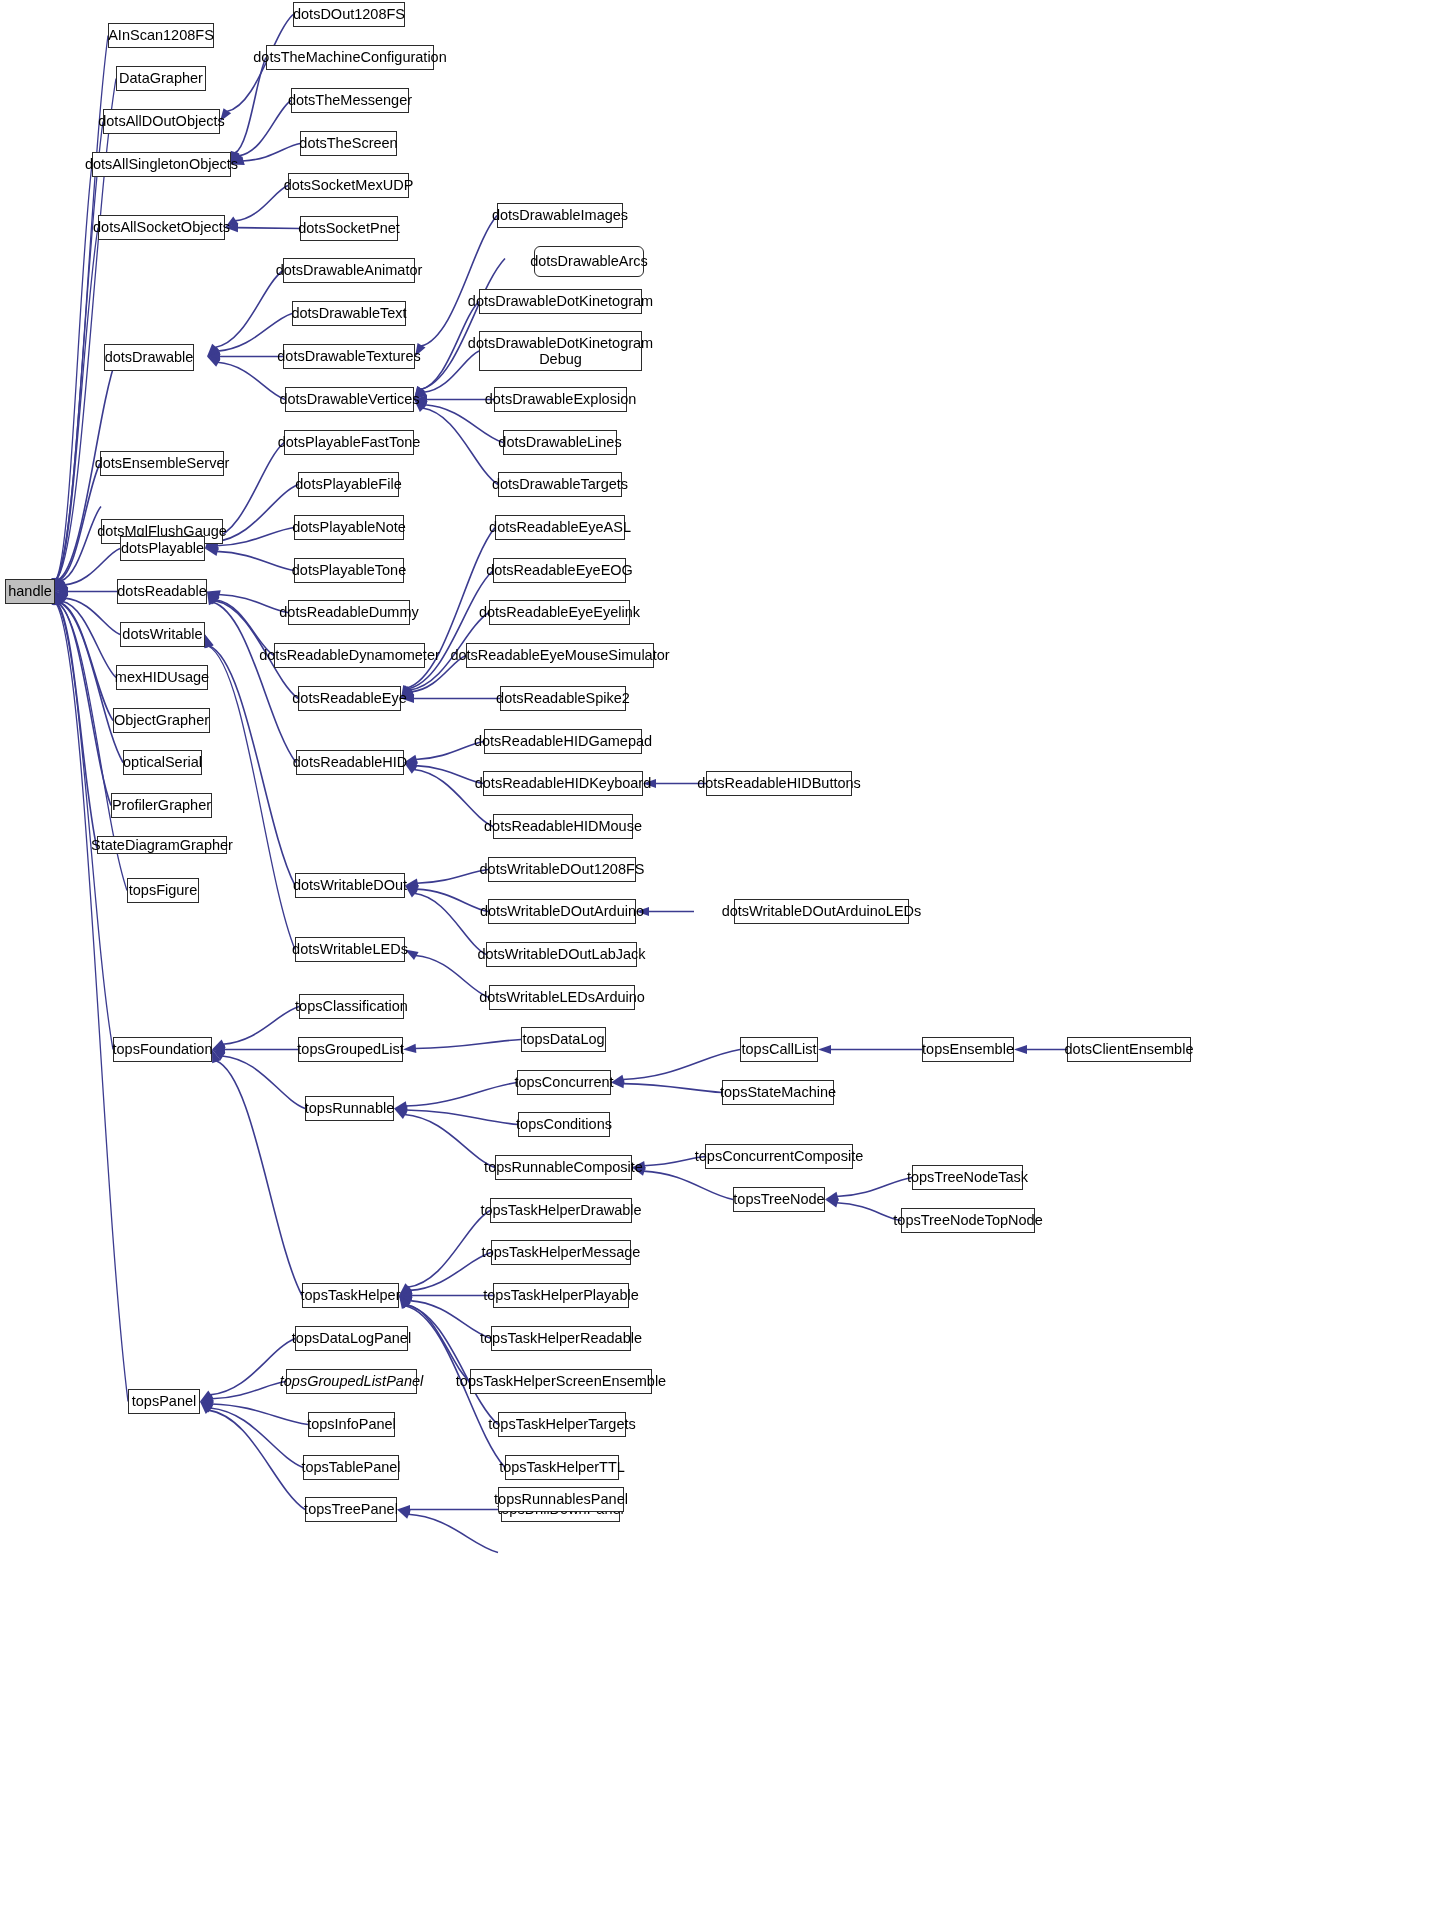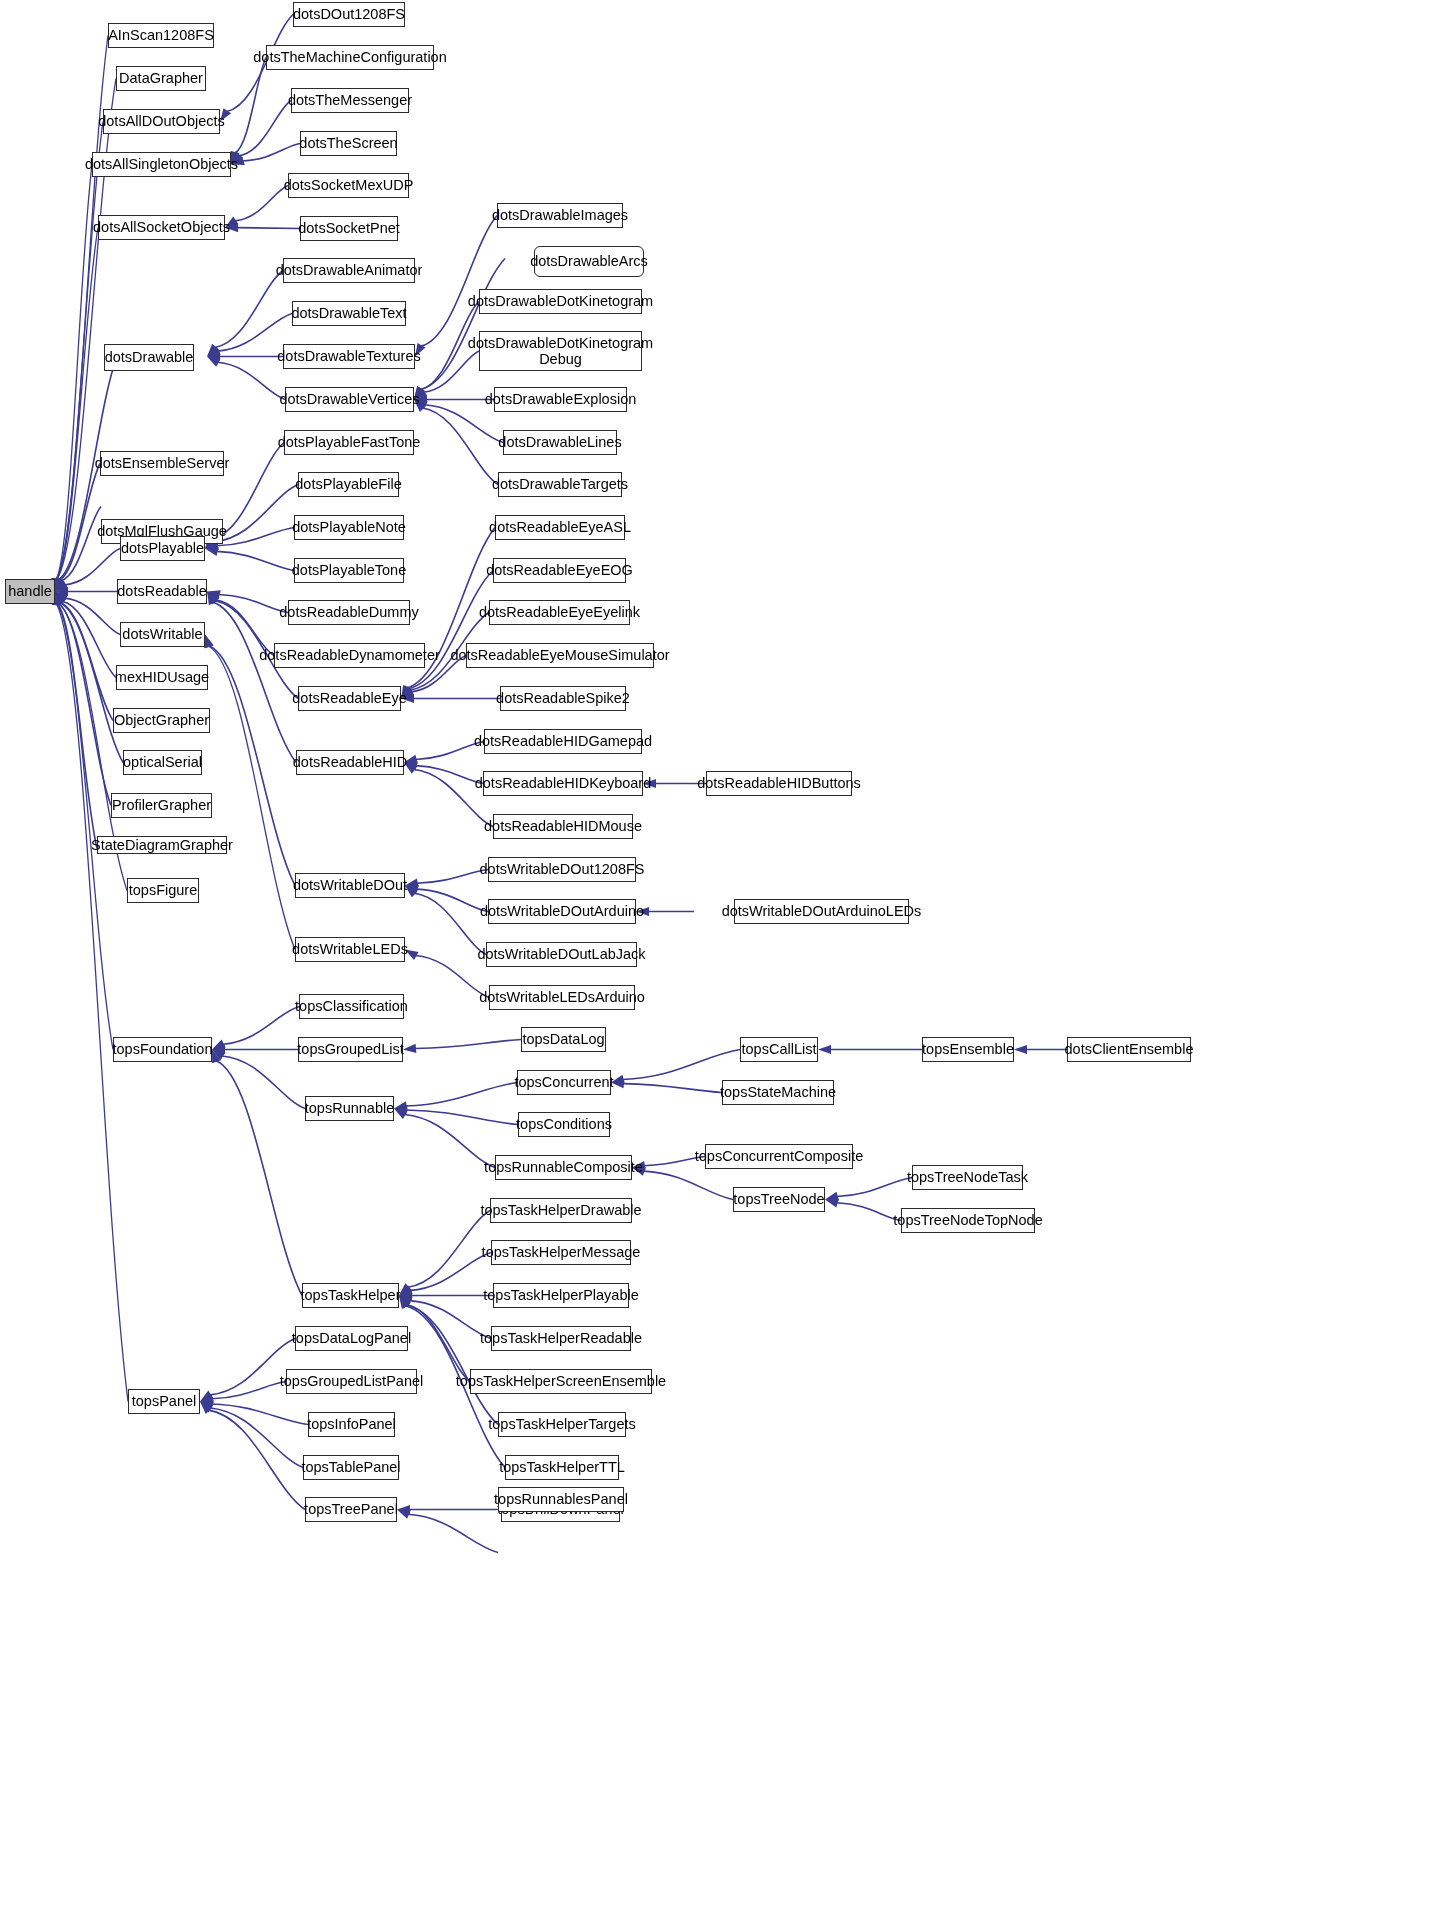--- a/index.html
+++ b/index.html
@@ -309,20 +309,20 @@
       <div class="node" style="left: 912px; top: 1165px; width: 111px; height: 25px;">topsTreeNodeTask</div>
       <div class="node" style="left: 901px; top: 1208px; width: 134px; height: 25px;">topsTreeNodeTopNode</div>
       <div class="node" style="left: 490px; top: 1198px; width: 142px; height: 25px;">topsTaskHelperDrawable</div>
       <div class="node" style="left: 491px; top: 1240px; width: 140px; height: 25px;">topsTaskHelperMessage</div>
       <div class="node" style="left: 493px; top: 1283px; width: 136px; height: 25px;">topsTaskHelperPlayable</div>
       <div class="node" style="left: 491px; top: 1326px; width: 140px; height: 25px;">topsTaskHelperReadable</div>
       <div class="node" style="left: 470px; top: 1369px; width: 182px; height: 25px;">topsTaskHelperScreenEnsemble</div>
       <div class="node" style="left: 498px; top: 1412px; width: 128px; height: 25px;">topsTaskHelperTargets</div>
       <div class="node" style="left: 505px; top: 1455px; width: 114px; height: 25px;">topsTaskHelperTTL</div>
       <div class="node" style="left: 295px; top: 1326px; width: 113px; height: 25px;">topsDataLogPanel</div>
-      <div class="node" style="left: 286px; top: 1369px; width: 131px; height: 25px;">topsGroupedListPanel</div>
+      <div class="node" style="left: 286px; top: 1369px; width: 131px; height: 25px; font-style: italic;">topsGroupedListPanel</div>
       <div class="node" style="left: 308px; top: 1412px; width: 87px; height: 25px;">topsInfoPanel</div>
       <div class="node" style="left: 303px; top: 1455px; width: 96px; height: 25px;">topsTablePanel</div>
       <div class="node" style="left: 305px; top: 1497px; width: 92px; height: 25px;">topsTreePanel</div>
       <div class="node" style="left: 501px; top: 1497px; width: 119px; height: 25px;">topsDrillDownPanel</div>
       <div class="node" style="left: 498px; top: 1487px; width: 126px; height: 25px;">topsRunnablesPanel</div>
     </div>
 </div>
 
 </body></html>

